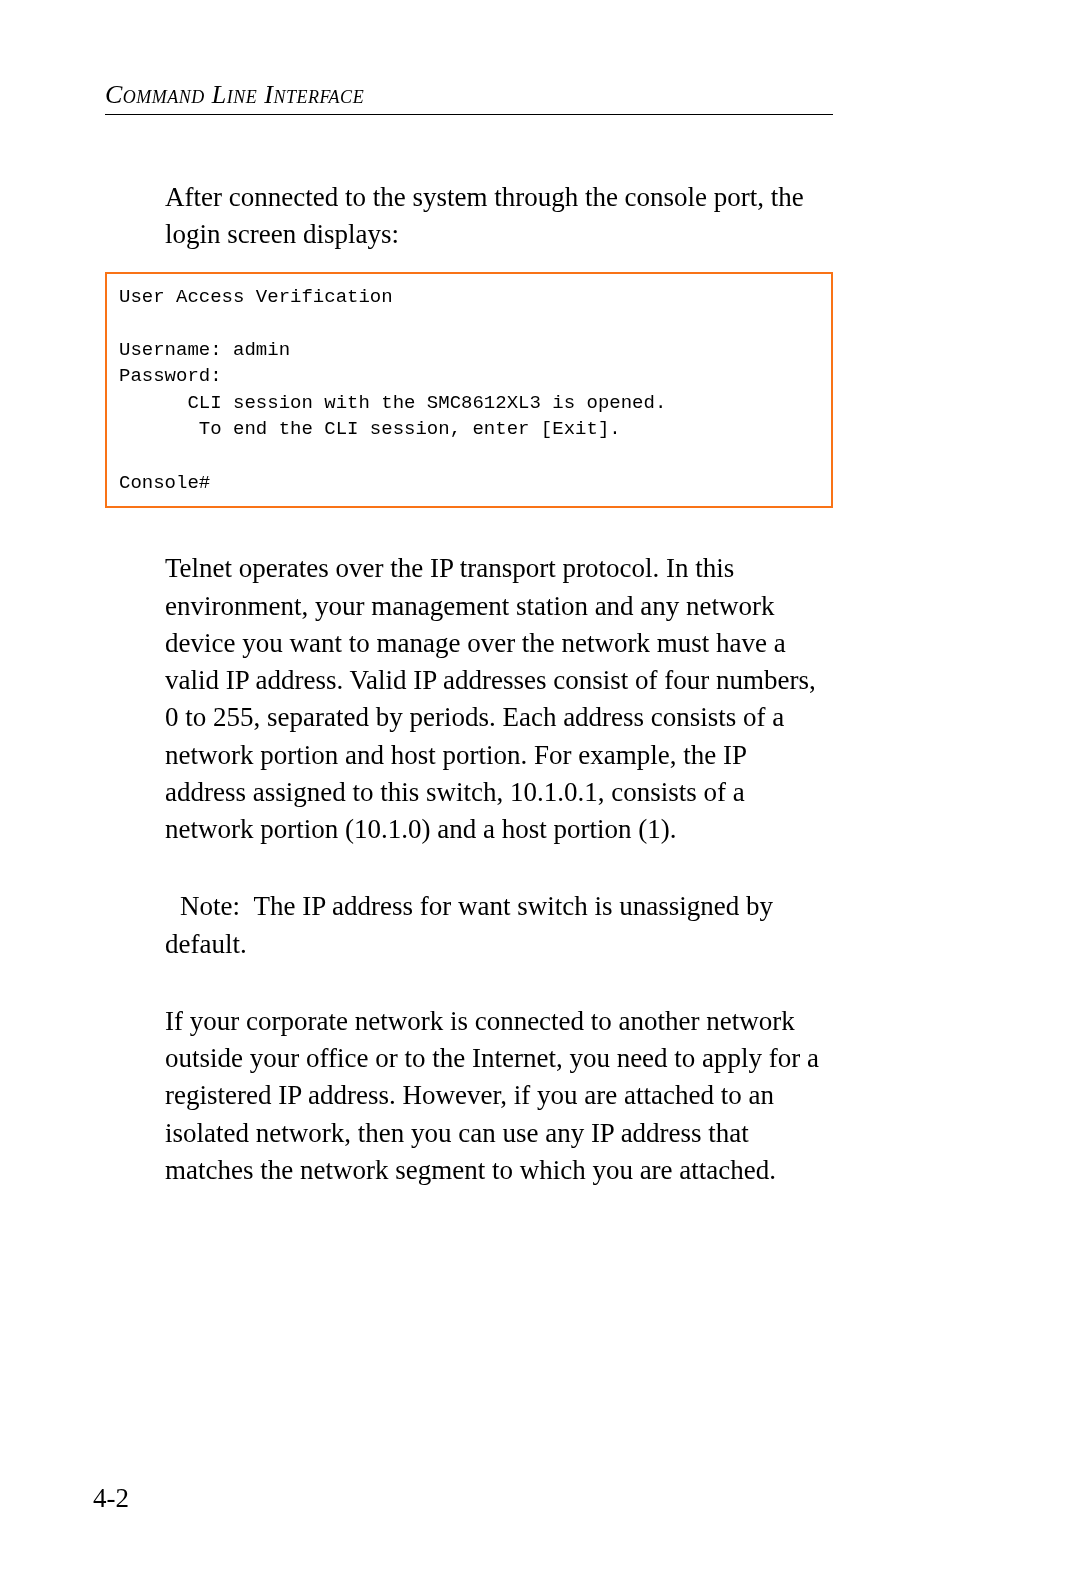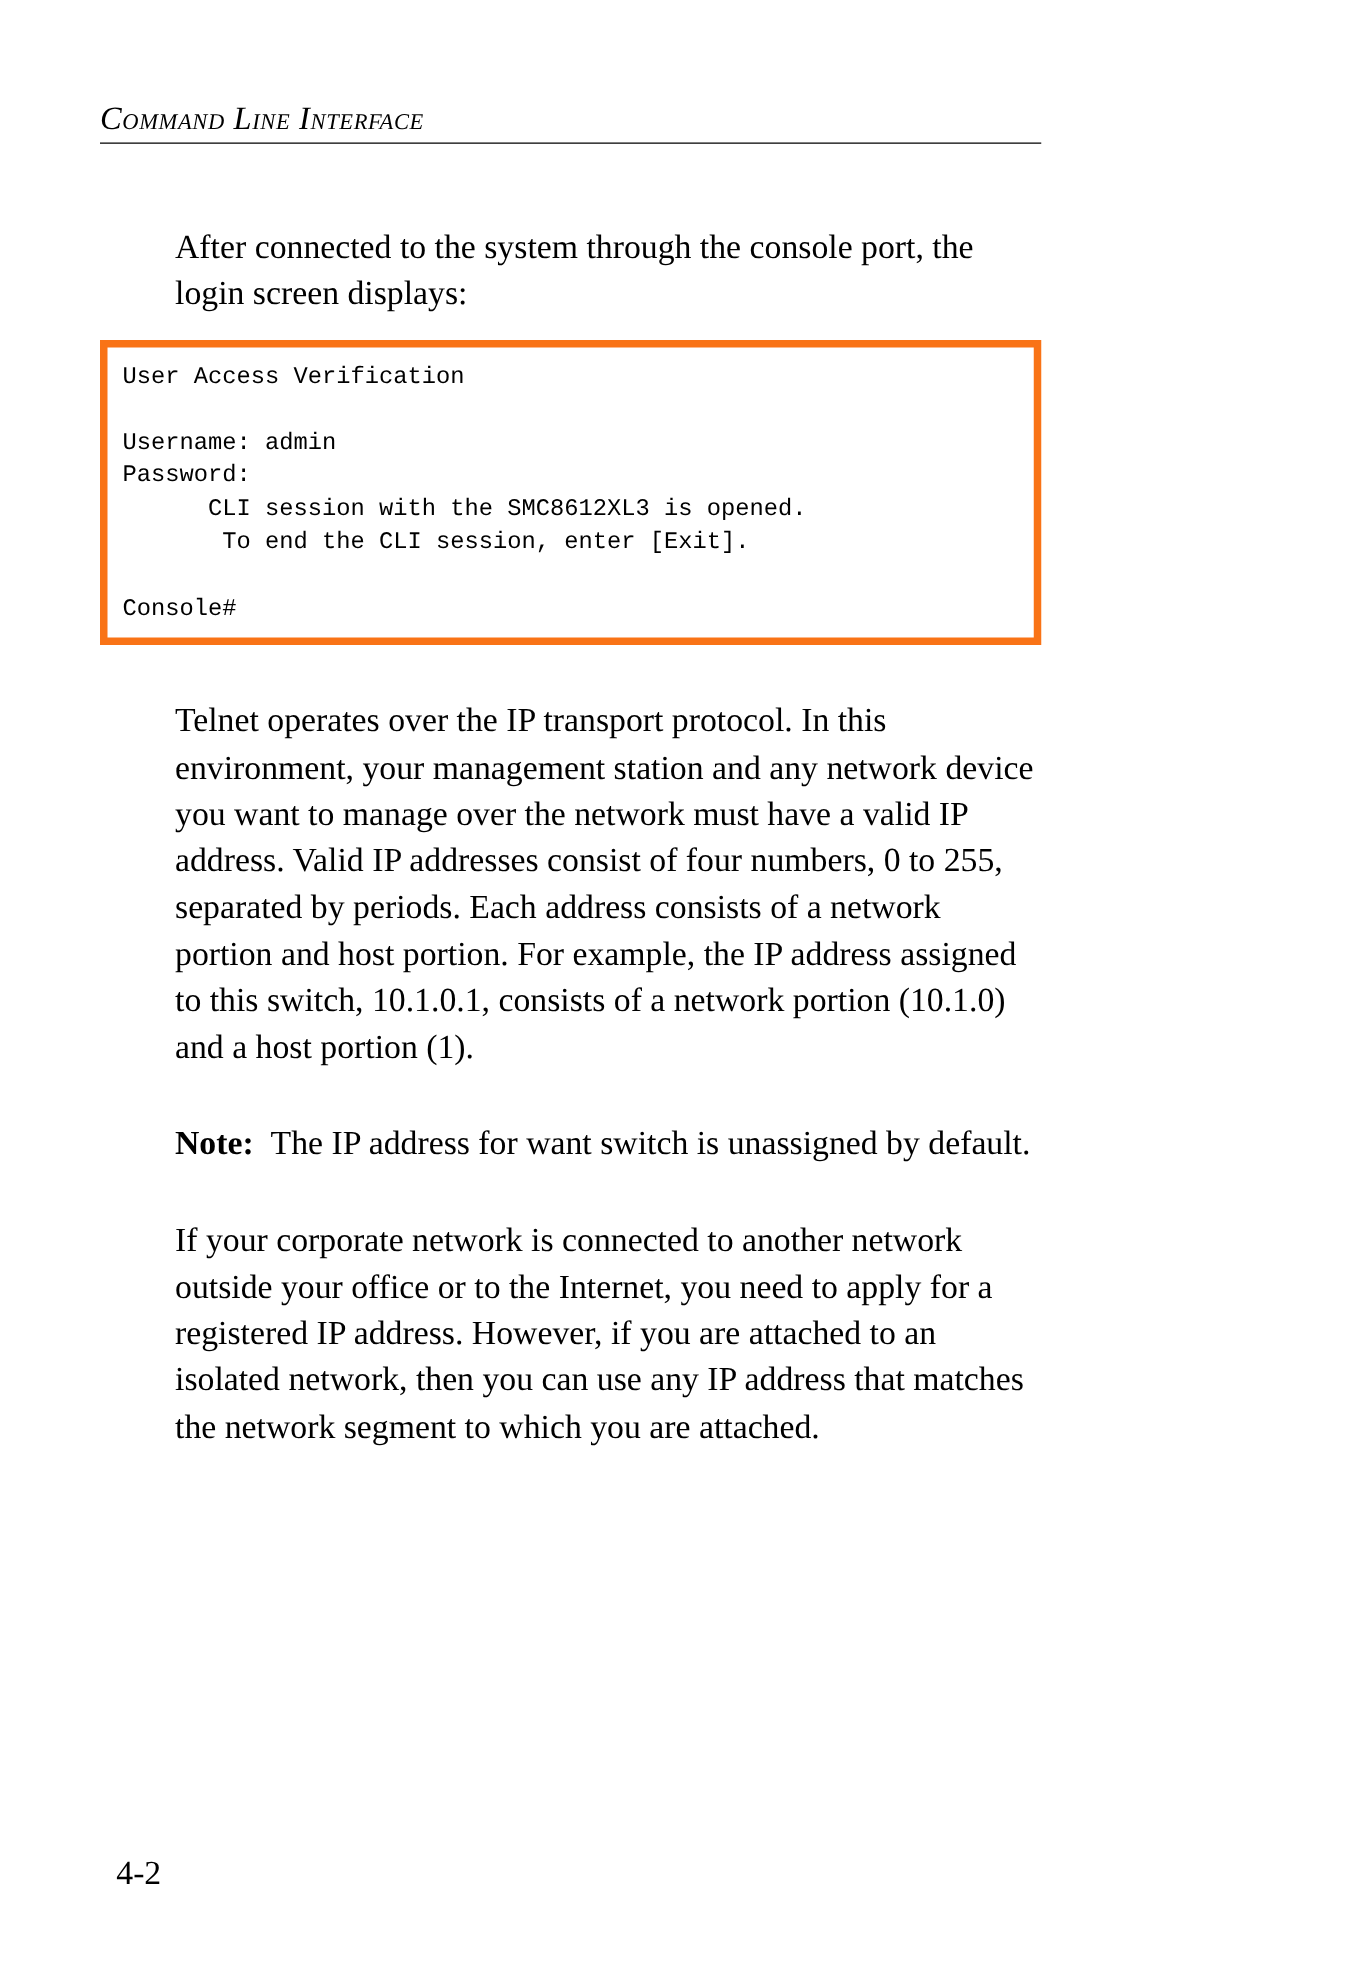--- a/index.html
+++ b/index.html
@@ -9,21 +9,21 @@
     height: 1570px;
     background: #ffffff;
     font-family: Garamond, "Times New Roman", Times, serif;
     color: #000;
   }
   .page {
     position: relative;
     box-sizing: border-box;
     width: 913px;
     height: 1570px;
-    padding: 80px 80px 70px 80px;
+    padding: 80px 80px 70px 105px;
   }
   .running-header {
     font-style: italic;
     font-variant: small-caps;
     font-size: 26px;
     letter-spacing: 0.5px;
     padding-bottom: 4px;
     border-bottom: 1.5px solid #000;
     margin-bottom: 64px;
   }
@@ -34,40 +34,41 @@
   .body-text {
     font-size: 27px;
     line-height: 1.38;
     margin: 0 0 18px 0;
   }
   .code-block {
     font-family: "Courier New", Courier, monospace;
     font-size: 19px;
     line-height: 1.4;
     white-space: pre;
-    border: 6px solid #f97316;
+    border: 2px solid #f97316;
     padding: 10px 12px;
     margin: 18px 0 42px 0;
     overflow: hidden;
   }
   .section-heading {
     font-weight: bold;
     font-size: 32px;
     margin: 0 0 22px 0;
   }
   .gap {
     height: 22px;
   }
   .note-line {
     font-size: 27px;
     line-height: 1.38;
     margin: 0 0 18px 0;
   }
   .note-label {
-    font-weight: bold;
+    font-weight: normal;
+    margin-left: 15px;
   }
   .page-number {
     position: absolute;
     left: 93px;
     bottom: 56px;
     font-size: 27px;
     font-family: Liberation Serif, serif;
   }
 </style>
 </head>

